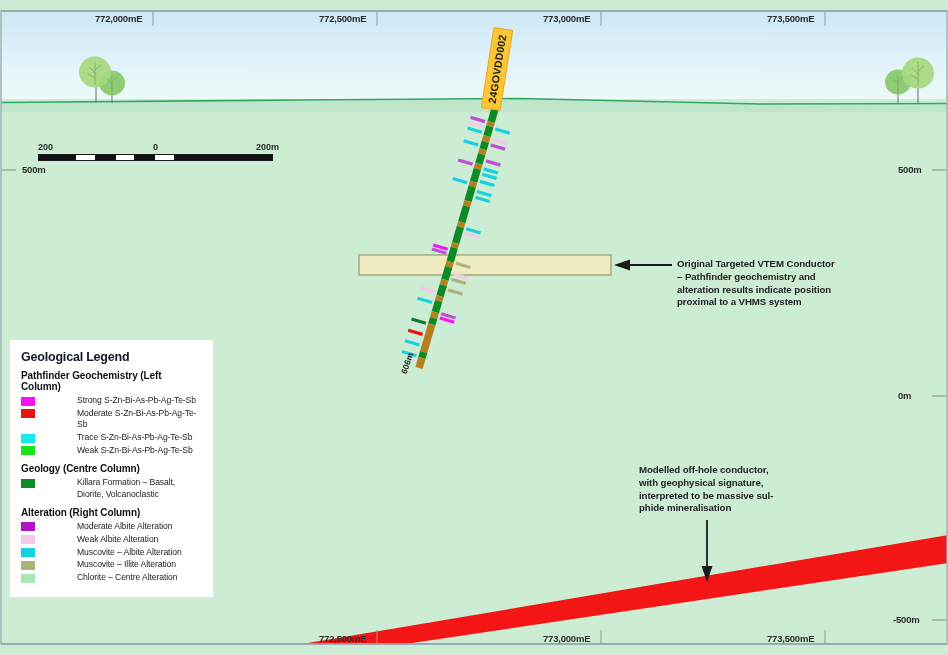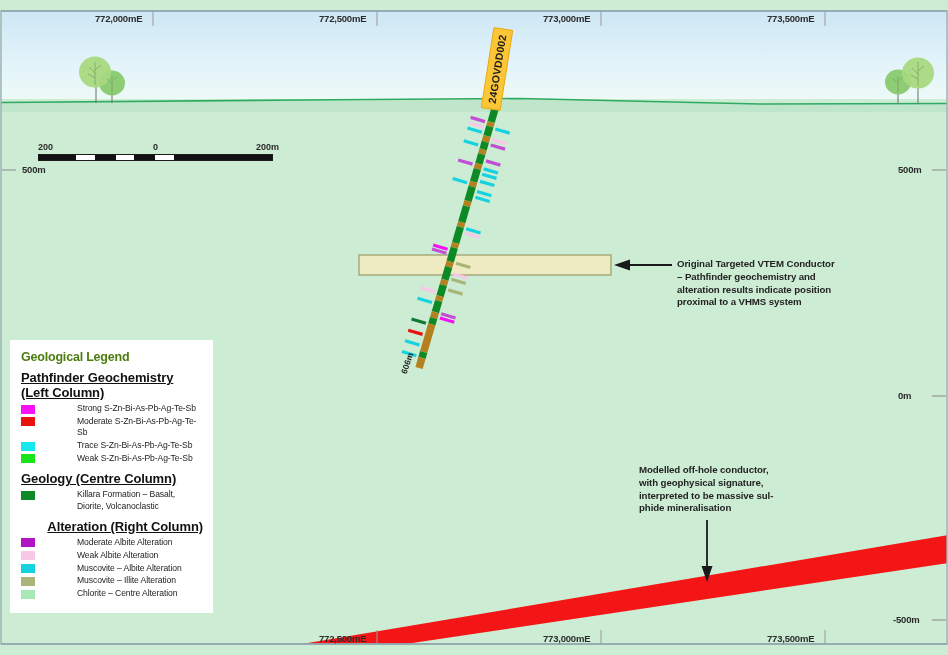--- a/index.html
+++ b/index.html
@@ -82,29 +82,29 @@
 
   
   #legend {
     position:absolute;
     left:10px; top:340px;
     width:203px;
     background:#fff;
     padding:10px 10px 9px 11px;
   }
   #legend h2 {
-    font-size:12.5px; font-weight:700; color:#4d7c0f;
+    font-size:12.5px; font-weight:700; color:#0f172a;
     margin-bottom:6px; letter-spacing:-0.2px;
   }
   #legend h3 {
-    font-size:13px; font-weight:700; color:#111;
-    margin:0 0 3px 0; letter-spacing:-0.1px;text-decoration:underline;
+    font-size:10px; font-weight:700; color:#111;
+    margin:0 0 3px 0; letter-spacing:-0.1px;
   }
   #legend .group { margin-bottom:7px; }
-  #legend .group:last-child { margin-bottom:4px;text-align:right; }
+  #legend .group:last-child { margin-bottom:4px; }
   .lrow { display:flex; align-items:flex-start; margin-bottom:1.5px;gap:36px; }
   .sw {
     width:14px; height:9px; flex:0 0 14px;
     margin-top:1.5px; margin-right:6px;
   }
   .ltext {
     font-size:8.6px; color:#232323; line-height:1.32;
     letter-spacing:-0.1px;
   }
 </style>

